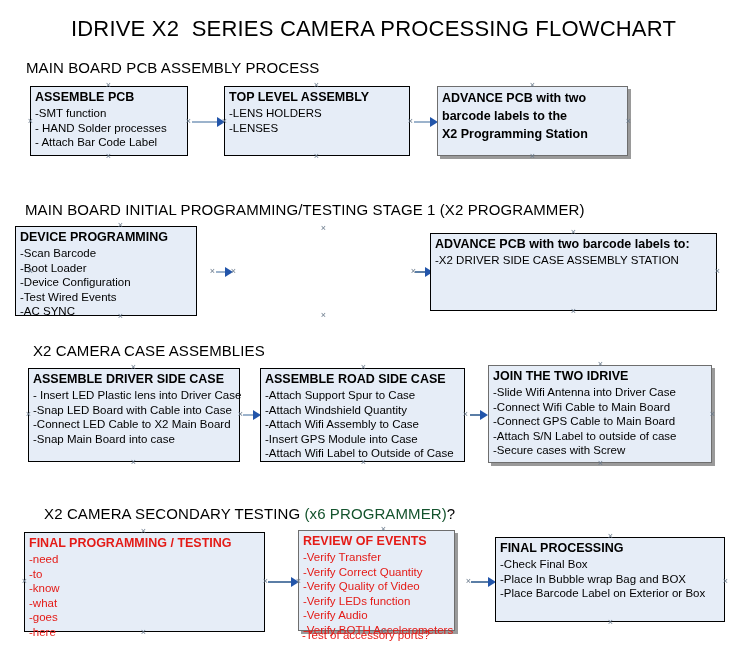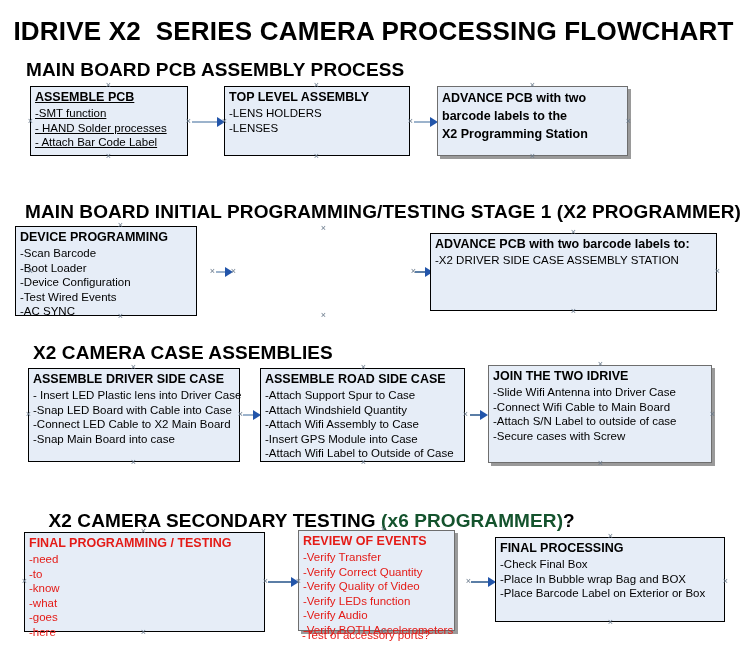--- a/index.html
+++ b/index.html
@@ -23,31 +23,31 @@
     height: 662px;
   }
 
   .abs { position: absolute; }
 
   
   .doc-title {
     left: 0; top: 16px;
     width: 747px;
     text-align: center;
-    font-size: 26px;
-    font-weight: bold;
+    font-size: 22px;
+    font-weight: normal;
     letter-spacing: 0.2px;
     color: #000000;
     white-space: pre;
   }
 
   
   .section-heading {
-    font-size: 19px;
-    font-weight: bold;
+    font-size: 15px;
+    font-weight: normal;
     color: #000000;
     white-space: pre;
     letter-spacing: 0.1px;
   }
   .section-heading .suffix-red {
     color: #14532d;
   }
   .section-heading .suffix-black {
     color: #000000;
   }
@@ -122,21 +122,21 @@
 </style>
 </head>
 <body>
 
 <div id="canvas">
 
   <div class="abs doc-title">IDRIVE X2  SERIES CAMERA PROCESSING FLOWCHART</div>
 
   <div class="abs section-heading" style="left:26px; top:59px;">MAIN BOARD PCB ASSEMBLY PROCESS</div>
 
-  <div class="abs box" style="left:30px; top:86px; width:158px; height:70px;text-decoration:underline;">
+  <div class="abs box" style="left:30px; top:86px; width:158px; height:70px;">
     <div class="box-title">ASSEMBLE PCB</div>
     <div class="box-line">-SMT function</div>
     <div class="box-line">- HAND Solder processes</div>
     <div class="box-line">- Attach Bar Code Label</div>
   </div>
   <div class="abs handle" style="left:105px; top:82px;"></div>
   <div class="abs handle" style="left:105px; top:153px;"></div>
   <div class="abs handle" style="left:27px; top:118px;"></div>
   <div class="abs handle" style="left:185px; top:118px;"></div>
 
@@ -228,20 +228,21 @@
   <div class="abs handle" style="left:360px; top:459px;"></div>
   <div class="abs handle" style="left:462px; top:411px;"></div>
 
   <div class="abs connector dark" style="left:470px; top:414px; width:12px;"></div>
   <div class="abs arrowhead" style="left:480px; top:410px;"></div>
 
   <div class="abs box shadowed" style="left:488px; top:365px; width:224px; height:98px;">
     <div class="box-title">JOIN THE TWO IDRIVE</div>
     <div class="box-line">-Slide Wifi Antenna into Driver Case</div>
     <div class="box-line">-Connect Wifi Cable to Main Board</div>
+    <div class="box-line">-Connect GPS Cable to Main Board</div>
     <div class="box-line">-Attach S/N Label to outside of case</div>
     <div class="box-line">-Secure cases with Screw</div>
   </div>
   <div class="abs handle" style="left:597px; top:361px;"></div>
   <div class="abs handle" style="left:597px; top:460px;"></div>
   <div class="abs handle" style="left:709px; top:411px;"></div>
 
   <div class="abs section-heading" style="left:27px; top:488px;">
     <span>X2 CAMERA SECONDARY TESTING </span><span class="suffix-red">(x6 PROGRAMMER)</span><span class="suffix-black">?</span>
   </div>

